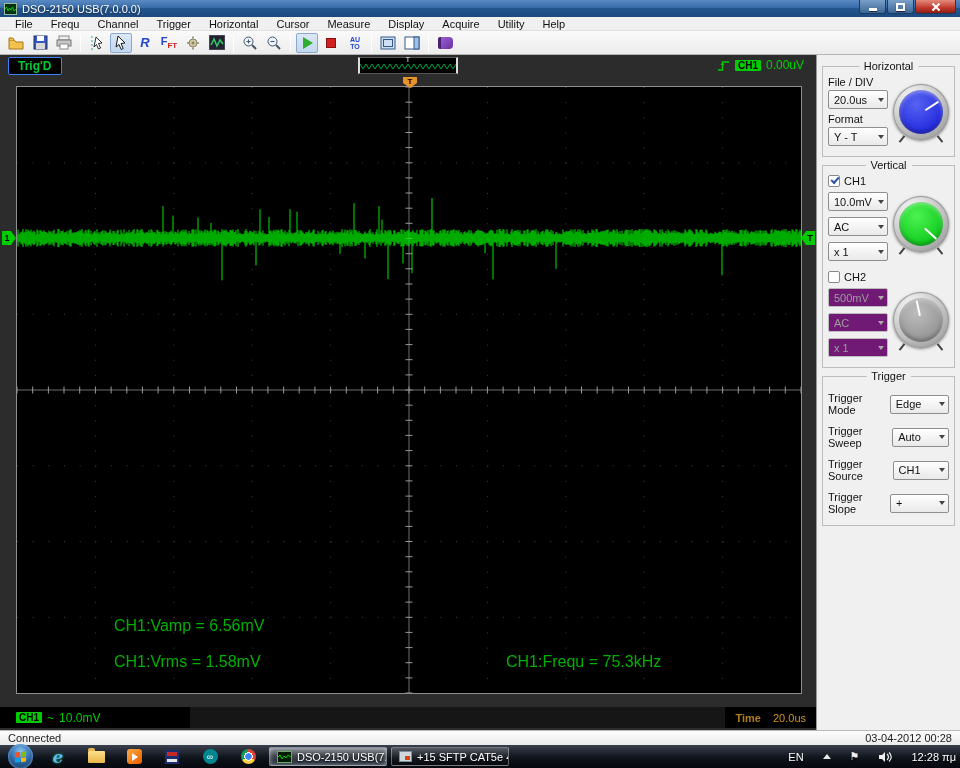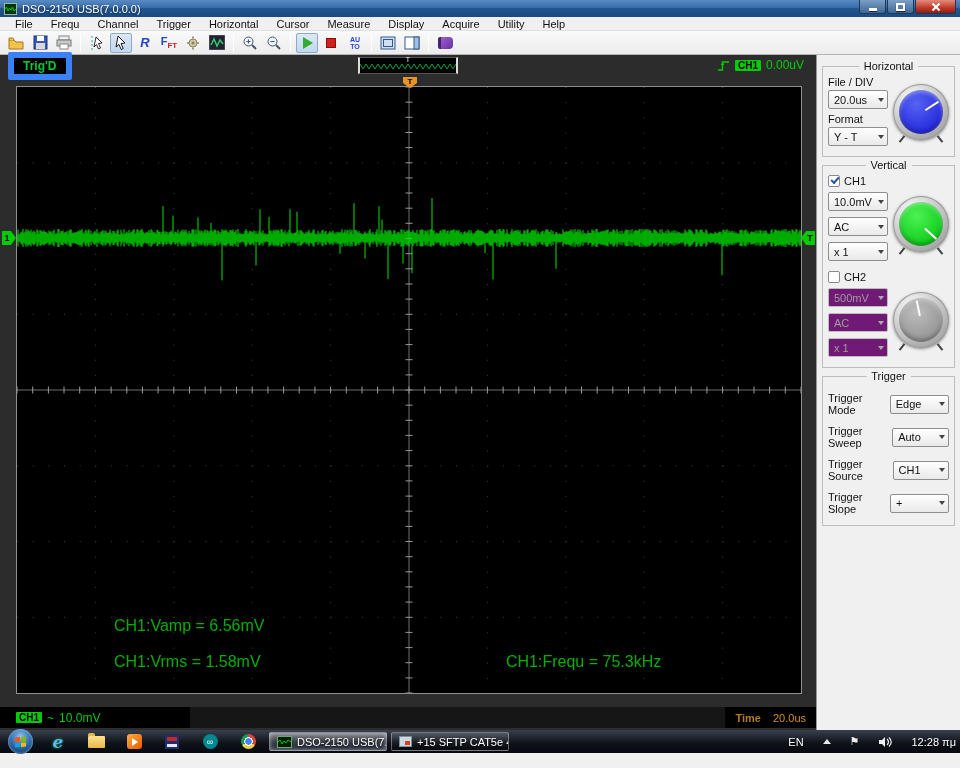--- a/index.html
+++ b/index.html
@@ -34,21 +34,21 @@
   .auto-icon{font-size:7px;line-height:7px;font-weight:bold;color:#2244cc;text-align:center;}
   .play-tri{width:0;height:0;border-left:10px solid #2fae2f;border-top:6px solid transparent;border-bottom:6px solid transparent;margin-left:2px;}
   .stop-sq{width:10px;height:10px;background:#d02020;border:1px solid #8a0f0f;}
   .book{width:15px;height:12px;background:linear-gradient(135deg,#9a5fd0,#6a2fa0);border-radius:2px 4px 4px 2px;border-left:3px solid #4a1f70;}
 
   
   .main{height:675px;display:flex;}
   .scope-region{width:816px;background:#2c2c2c;position:relative;}
   
   .scope-top{height:22px;position:relative;display:flex;align-items:center;}
-  .trig-badge{margin-left:8px;background:#000;border:6px solid #3b82f6;border-radius:2px;color:#00cc33;font-weight:bold;font-size:12px;padding:1px 9px;}
+  .trig-badge{margin-left:8px;background:#000;border:1px solid #3b82f6;border-radius:2px;color:#00cc33;font-weight:bold;font-size:12px;padding:1px 9px;}
   .preview{position:absolute;left:50%;transform:translateX(-50%);top:2px;width:100px;height:17px;background:#000;border-top:1px solid #555;border-bottom:1px solid #555;border-left:2px solid #ddd;border-right:2px solid #ddd;}
   .preview-t{position:absolute;top:-2px;left:50%;transform:translateX(-50%);color:#eee;font-size:7px;line-height:8px;}
   .readout{position:absolute;right:12px;top:3px;display:flex;align-items:center;gap:5px;}
   .readout-val{color:#00d000;font-size:12px;}
   .chbadge{background:#00cc00;color:#000;font-size:10px;font-weight:bold;padding:0 3px;border-radius:1px;}
 
   
   .plot-wrap{position:relative;margin:9px 14px 0 16px;width:786px;height:608px;border:1px solid #8f8f8f;background:#000;}
   .meas{position:absolute;color:#00b000;font-size:16px;white-space:nowrap;}
   .marker{position:absolute;width:14px;height:14px;color:#000;font-size:9px;font-weight:bold;display:flex;align-items:center;justify-content:center;background:#00cc00;}
@@ -419,20 +419,24 @@
           <div class="combo">
               <span class="cval">+</span>
               <span class="arr"></span>
             </div>
         </div>
       </div>
 
     </div>
   </div>
 
+  <div class="statusbar">
+    <span>Connected</span>
+    <span>03-04-2012 00:28</span>
+  </div>
 
   <div class="taskbar">
     <div class="orb">
       <div class="winflag">
         <i style="background:#f35325"></i>
           <i style="background:#81bc06"></i>
           <i style="background:#05a6f0"></i>
           <i style="background:#ffba08"></i>
       </div>
     </div>

